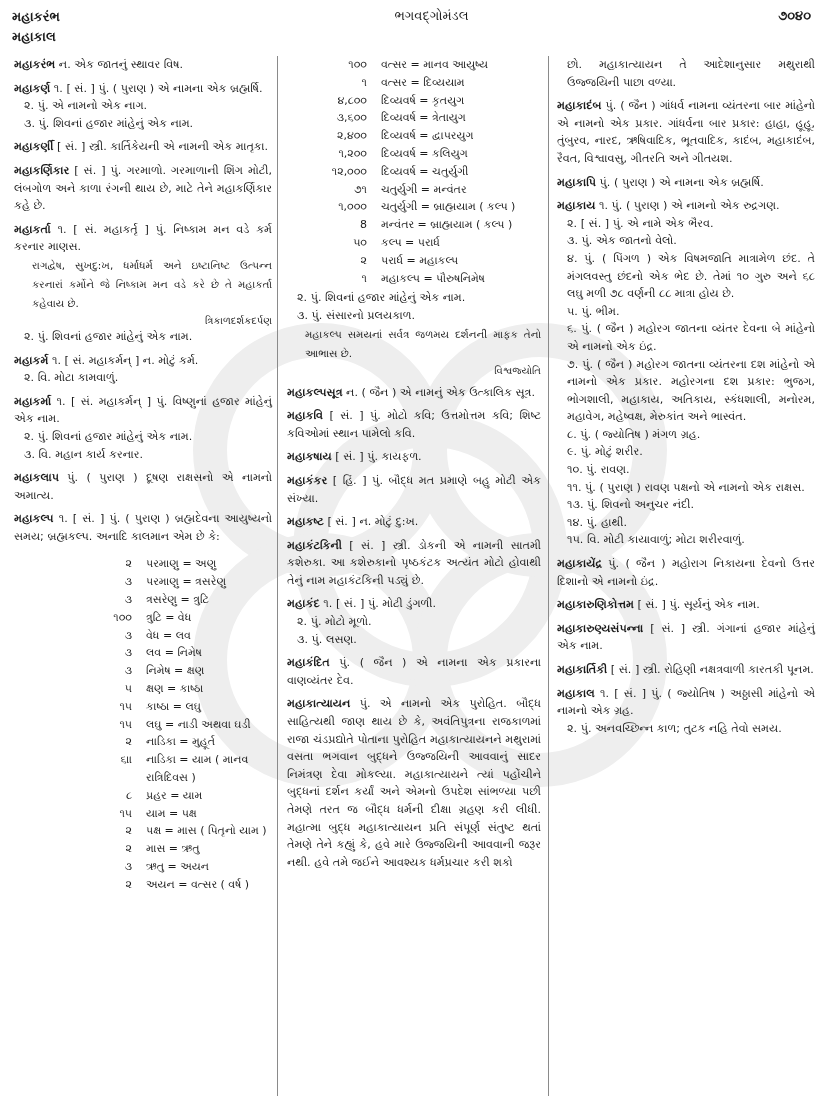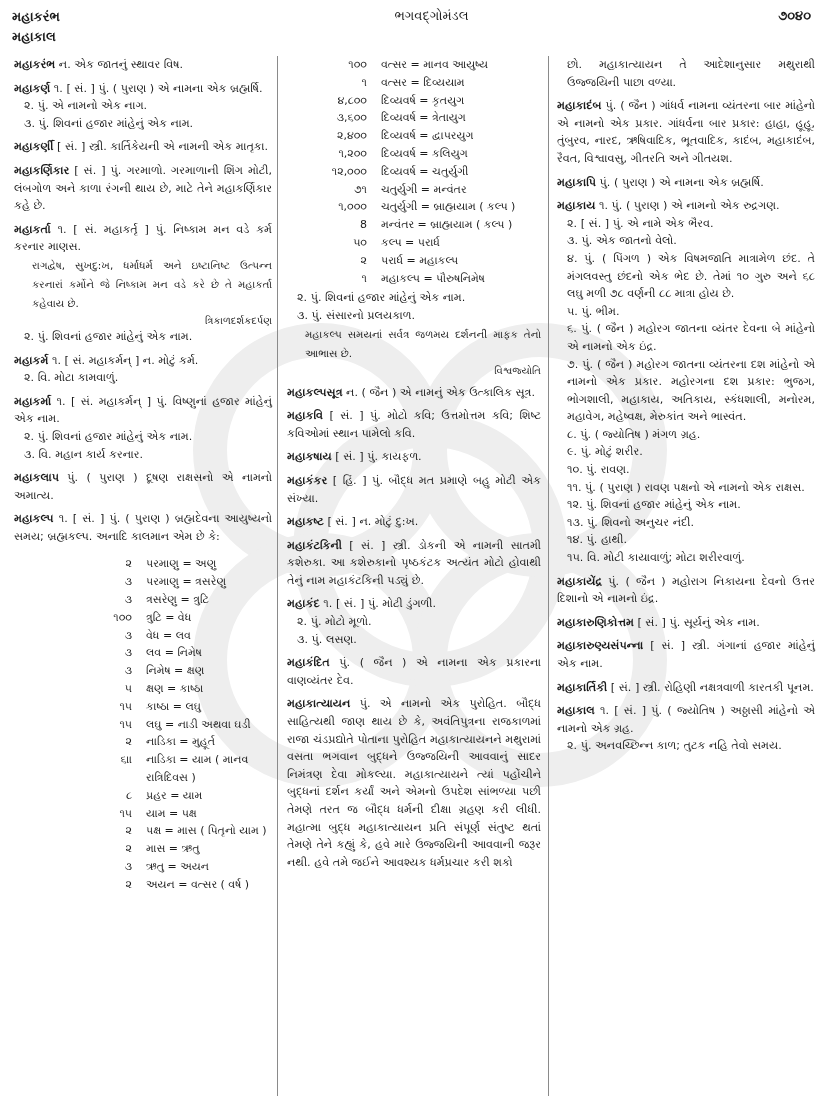--- a/index.html
+++ b/index.html
@@ -309,21 +309,20 @@
       <div class="sense">૨. [ સં. ] પું. એ નામે એક ભૈરવ.</div>
       <div class="sense">૩. પું. એક જાતનો વેલો.</div>
       <div class="sense">૪. પું. ( પિંગળ ) એક વિષમજાતિ માત્રામેળ છંદ. તે મંગલવસ્તુ છંદનો એક ભેદ છે. તેમાં ૧૦ ગુરુ અને ૬૮ લઘુ મળી ૭૮ વર્ણની ૮૮ માત્રા હોય છે.</div>
       <div class="sense">૫. પું. ભીમ.</div>
       <div class="sense">૬. પું. ( જૈન ) મહોરગ જાતના વ્યંતર દેવના બે માંહેનો એ નામનો એક ઇંદ્ર.</div>
       <div class="sense">૭. પું. ( જૈન ) મહોરગ જાતના વ્યંતરના દશ માંહેનો એ નામનો એક પ્રકાર. મહોરગના દશ પ્રકાર: ભુજગ, ભોગશાલી, મહાકાય, અતિકાય, સ્કંધશાલી, મનોરમ, મહાવેગ, મહેષ્વક્ષ, મેરુકાંત અને ભાસ્વંત.</div>
       <div class="sense">૮. પું. ( જ્યોતિષ ) મંગળ ગ્રહ.</div>
       <div class="sense">૯. પું. મોટું શરીર.</div>
       <div class="sense">૧૦. પું. રાવણ.</div>
       <div class="sense">૧૧. પું. ( પુરાણ ) રાવણ પક્ષનો એ નામનો એક રાક્ષસ.</div>
-      <div class="sense">૧૨. પું. શિવનાં હજાર માંહેનું એક નામ.</div>
       <div class="sense">૧૩. પું. શિવનો અનુચર નંદી.</div>
       <div class="sense">૧૪. પું. હાથી.</div>
       <div class="sense">૧૫. વિ. મોટી કાયાવાળું; મોટા શરીરવાળું.</div>
     </div>
     <div class="entry">
       <span class="hw">મહાકાયેંદ્ર</span>
       <span class="body">પું. ( જૈન ) મહોરાગ નિકાયના દેવનો ઉત્તર દિશાનો એ નામનો ઇંદ્ર.</span>
     </div>
     <div class="entry">
       <span class="hw">મહાકારુણિકોત્તમ</span>

